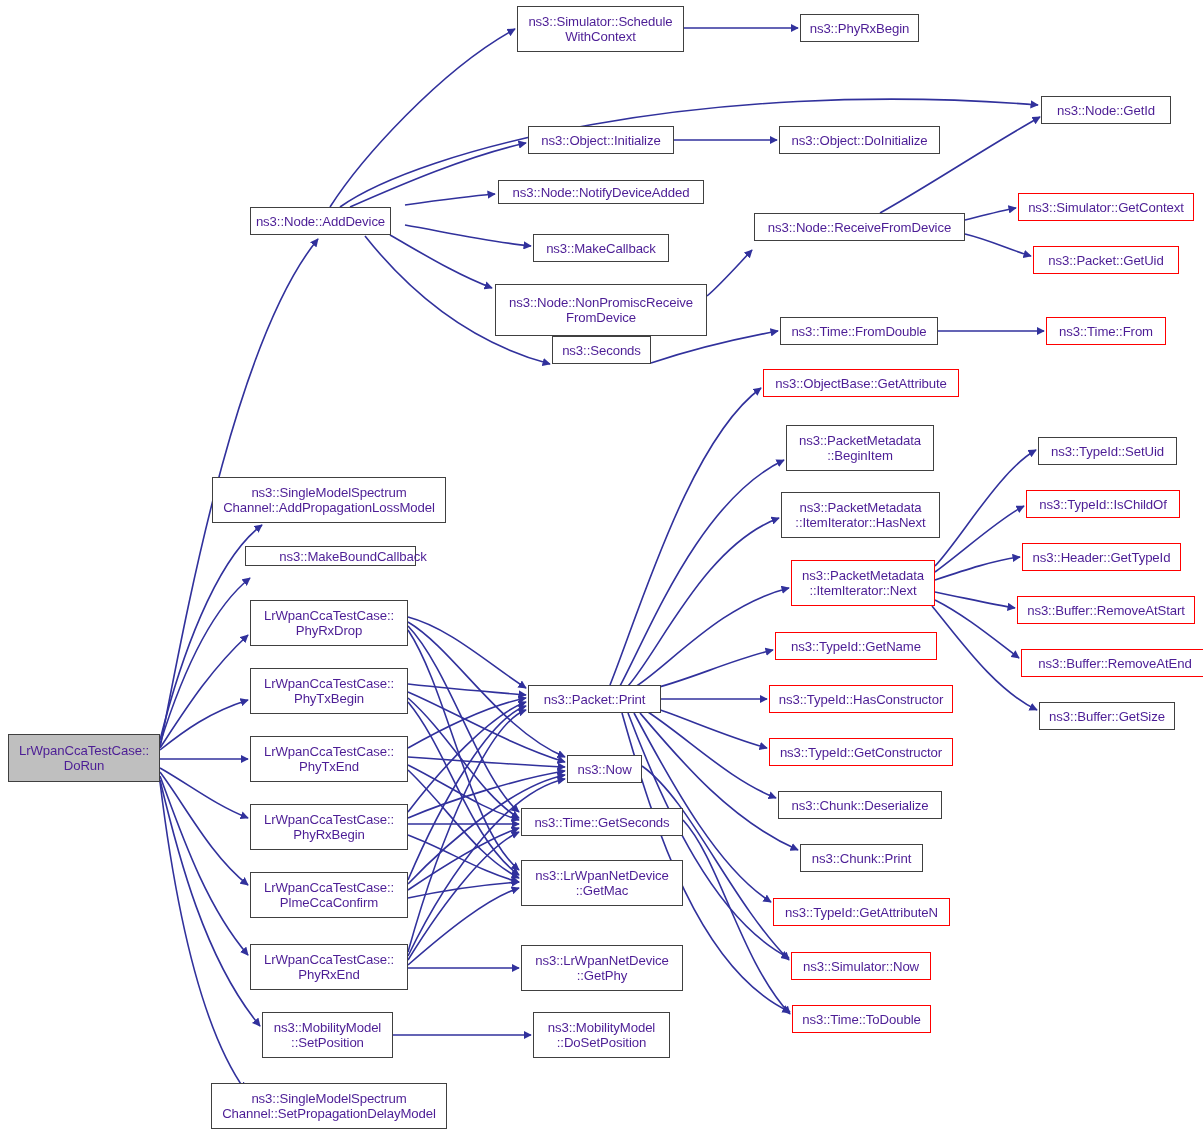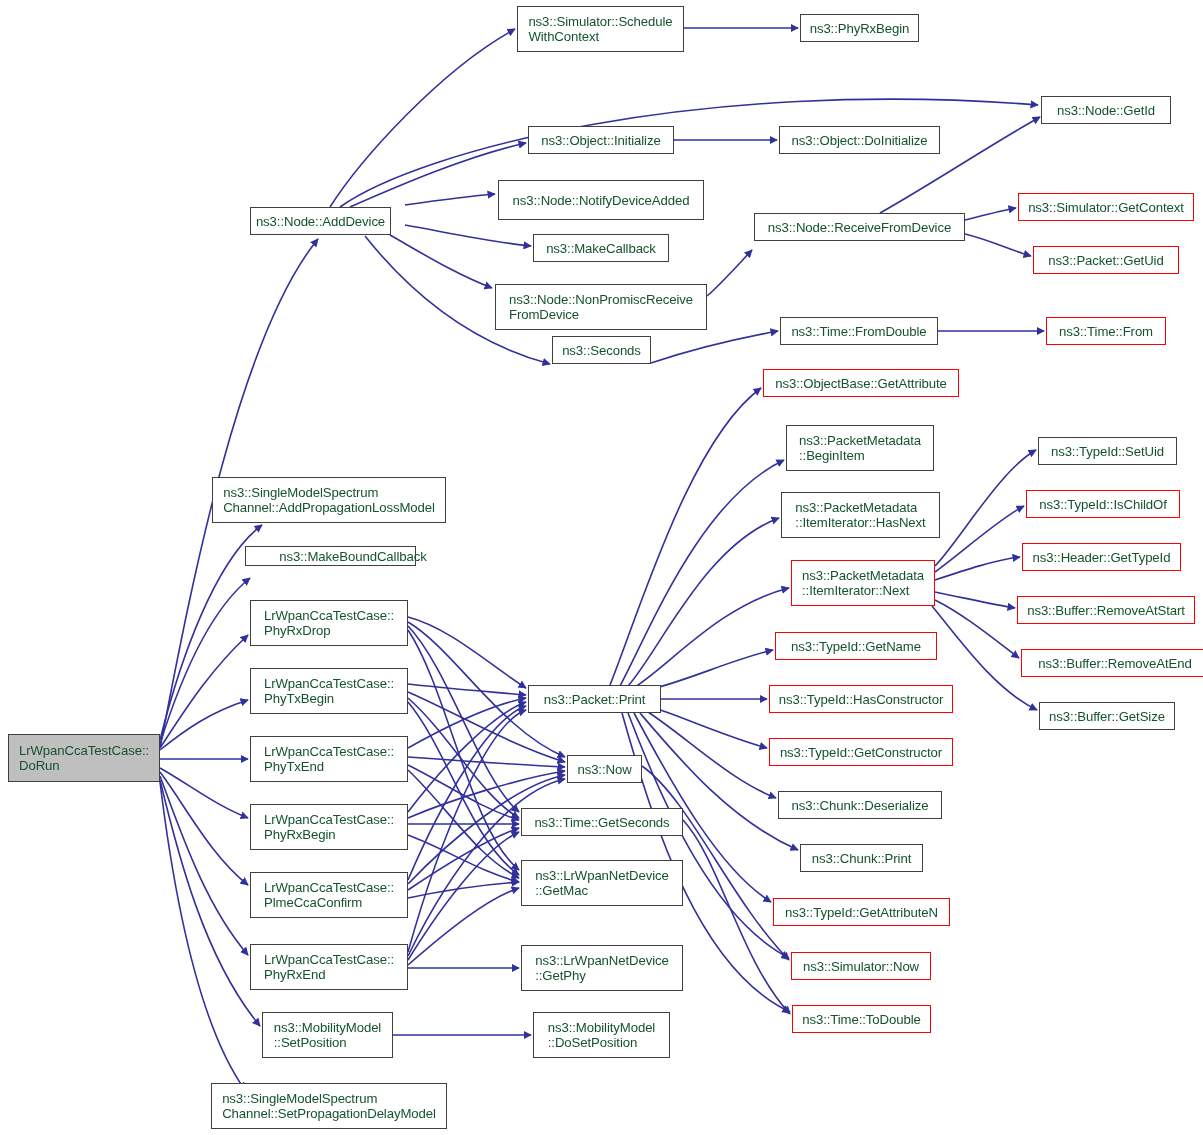--- a/index.html
+++ b/index.html
@@ -22,25 +22,26 @@
     width: 1203px;
     height: 1135px;
     pointer-events: none;
   }
   .node {
     position: absolute;
     box-sizing: border-box;
     display: flex;
     align-items: center;
     justify-content: center;
+    text-align: center;
     background: #ffffff;
     border: 1px solid #404040;
     font-size: 13.2px;
     line-height: 15px;
-    color: #14532d;
+    color: #4c1d95;
     letter-spacing: -0.1px;
     white-space: pre-line;
     z-index: 5;
     padding: 0 3px;
   }
   .node.red {
     border-color: #ff0000;
   }
   .node.current {
     background: #bfbfbf;
@@ -134,27 +135,27 @@
   </svg>
   <div id="node-layer">
       <div class="node current" style="left: 8px; top: 734px; width: 152px; height: 48px;">LrWpanCcaTestCase::
 DoRun</div>
       <div class="node" style="left: 517px; top: 6px; width: 167px; height: 46px;">ns3::Simulator::Schedule
 WithContext</div>
       <div class="node" style="left: 800px; top: 14px; width: 119px; height: 28px;">ns3::PhyRxBegin</div>
       <div class="node" style="left: 1041px; top: 96px; width: 130px; height: 28px;">ns3::Node::GetId</div>
       <div class="node" style="left: 528px; top: 126px; width: 146px; height: 28px;">ns3::Object::Initialize</div>
       <div class="node" style="left: 779px; top: 126px; width: 161px; height: 28px;">ns3::Object::DoInitialize</div>
-      <div class="node" style="left: 498px; top: 180px; width: 206px; height: 40px;">ns3::Node::NotifyDeviceAdded</div>
+      <div class="node" style="left: 498px; top: 180px; width: 206px; height: 24px;">ns3::Node::NotifyDeviceAdded</div>
       <div class="node" style="left: 250px; top: 207px; width: 141px; height: 28px;">ns3::Node::AddDevice</div>
       <div class="node" style="left: 754px; top: 213px; width: 211px; height: 28px;">ns3::Node::ReceiveFromDevice</div>
       <div class="node red" style="left: 1018px; top: 193px; width: 176px; height: 28px;">ns3::Simulator::GetContext</div>
       <div class="node" style="left: 533px; top: 234px; width: 136px; height: 28px;">ns3::MakeCallback</div>
       <div class="node red" style="left: 1033px; top: 246px; width: 146px; height: 28px;">ns3::Packet::GetUid</div>
-      <div class="node" style="left: 495px; top: 284px; width: 212px; height: 46px;">ns3::Node::NonPromiscReceive
+      <div class="node" style="left: 495px; top: 284px; width: 212px; height: 52px;">ns3::Node::NonPromiscReceive
 FromDevice</div>
       <div class="node" style="left: 780px; top: 317px; width: 158px; height: 28px;">ns3::Time::FromDouble</div>
       <div class="node red" style="left: 1046px; top: 317px; width: 120px; height: 28px;">ns3::Time::From</div>
       <div class="node" style="left: 552px; top: 336px; width: 99px; height: 28px;">ns3::Seconds</div>
       <div class="node red" style="left: 763px; top: 369px; width: 196px; height: 28px;">ns3::ObjectBase::GetAttribute</div>
       <div class="node" style="left: 786px; top: 425px; width: 148px; height: 46px;">ns3::PacketMetadata
 ::BeginItem</div>
       <div class="node" style="left: 781px; top: 492px; width: 159px; height: 46px;">ns3::PacketMetadata
 ::ItemIterator::HasNext</div>
       <div class="node" style="left: 1038px; top: 437px; width: 139px; height: 28px;">ns3::TypeId::SetUid</div>

